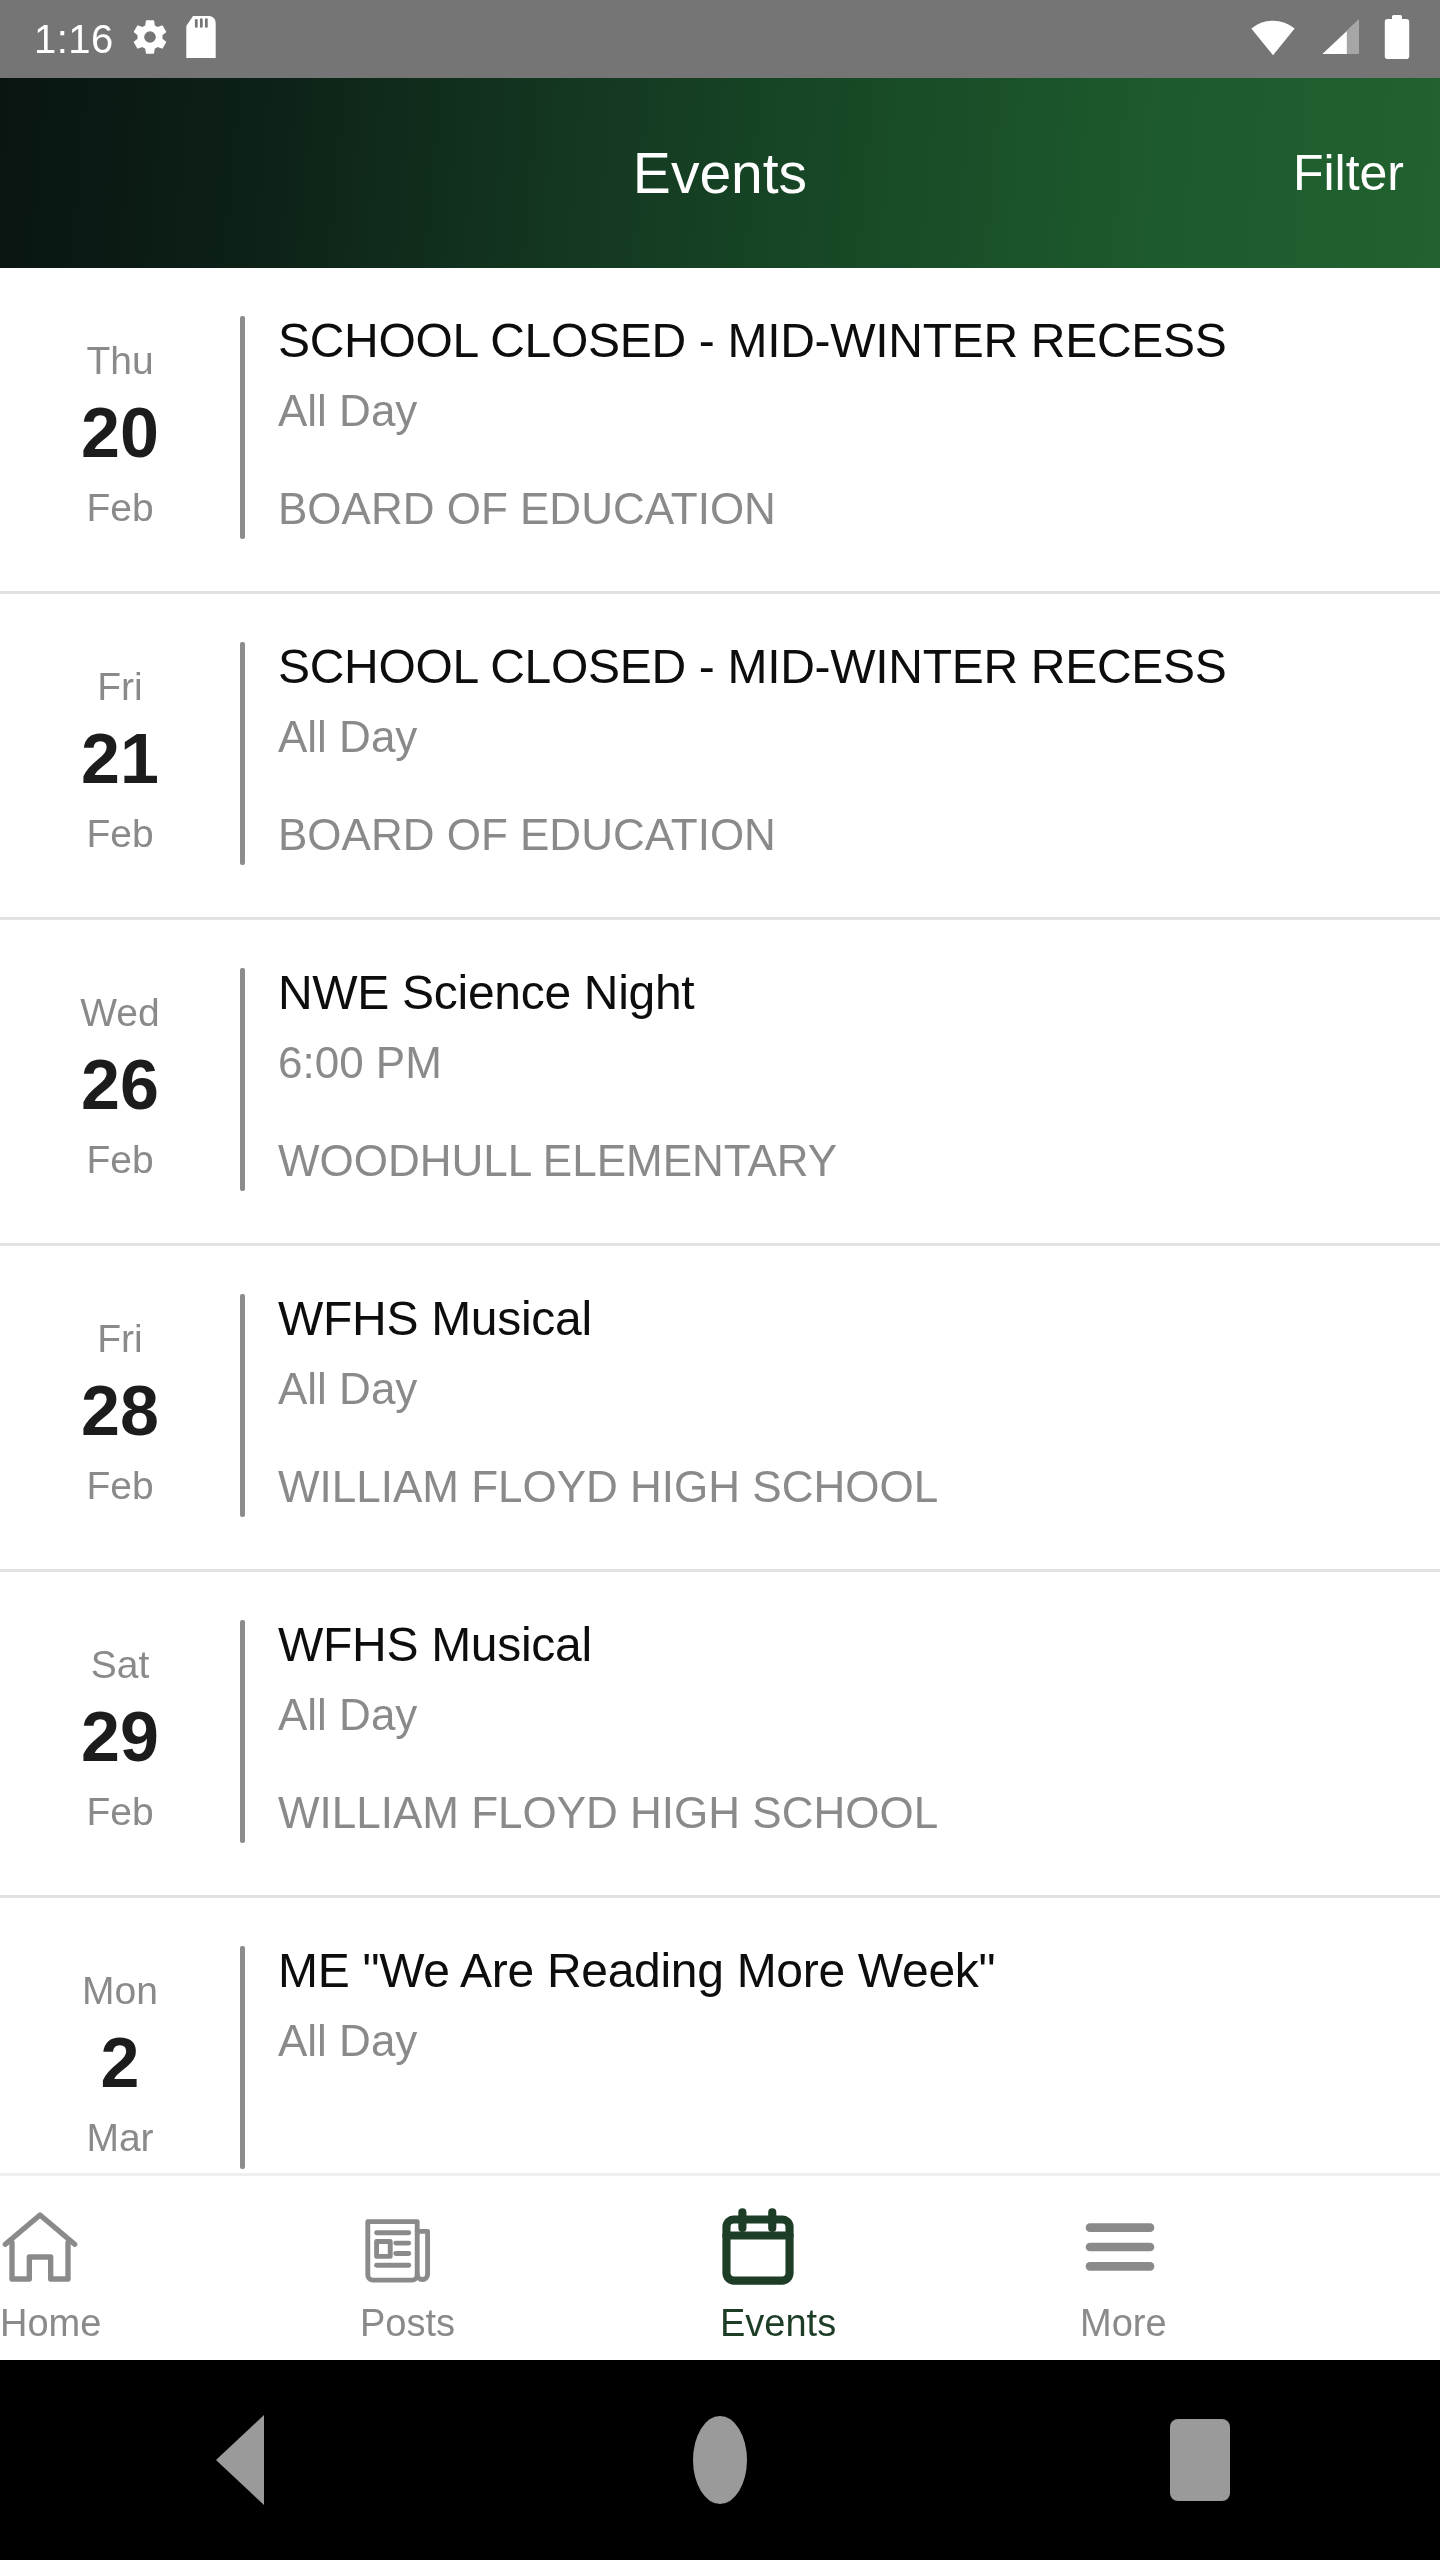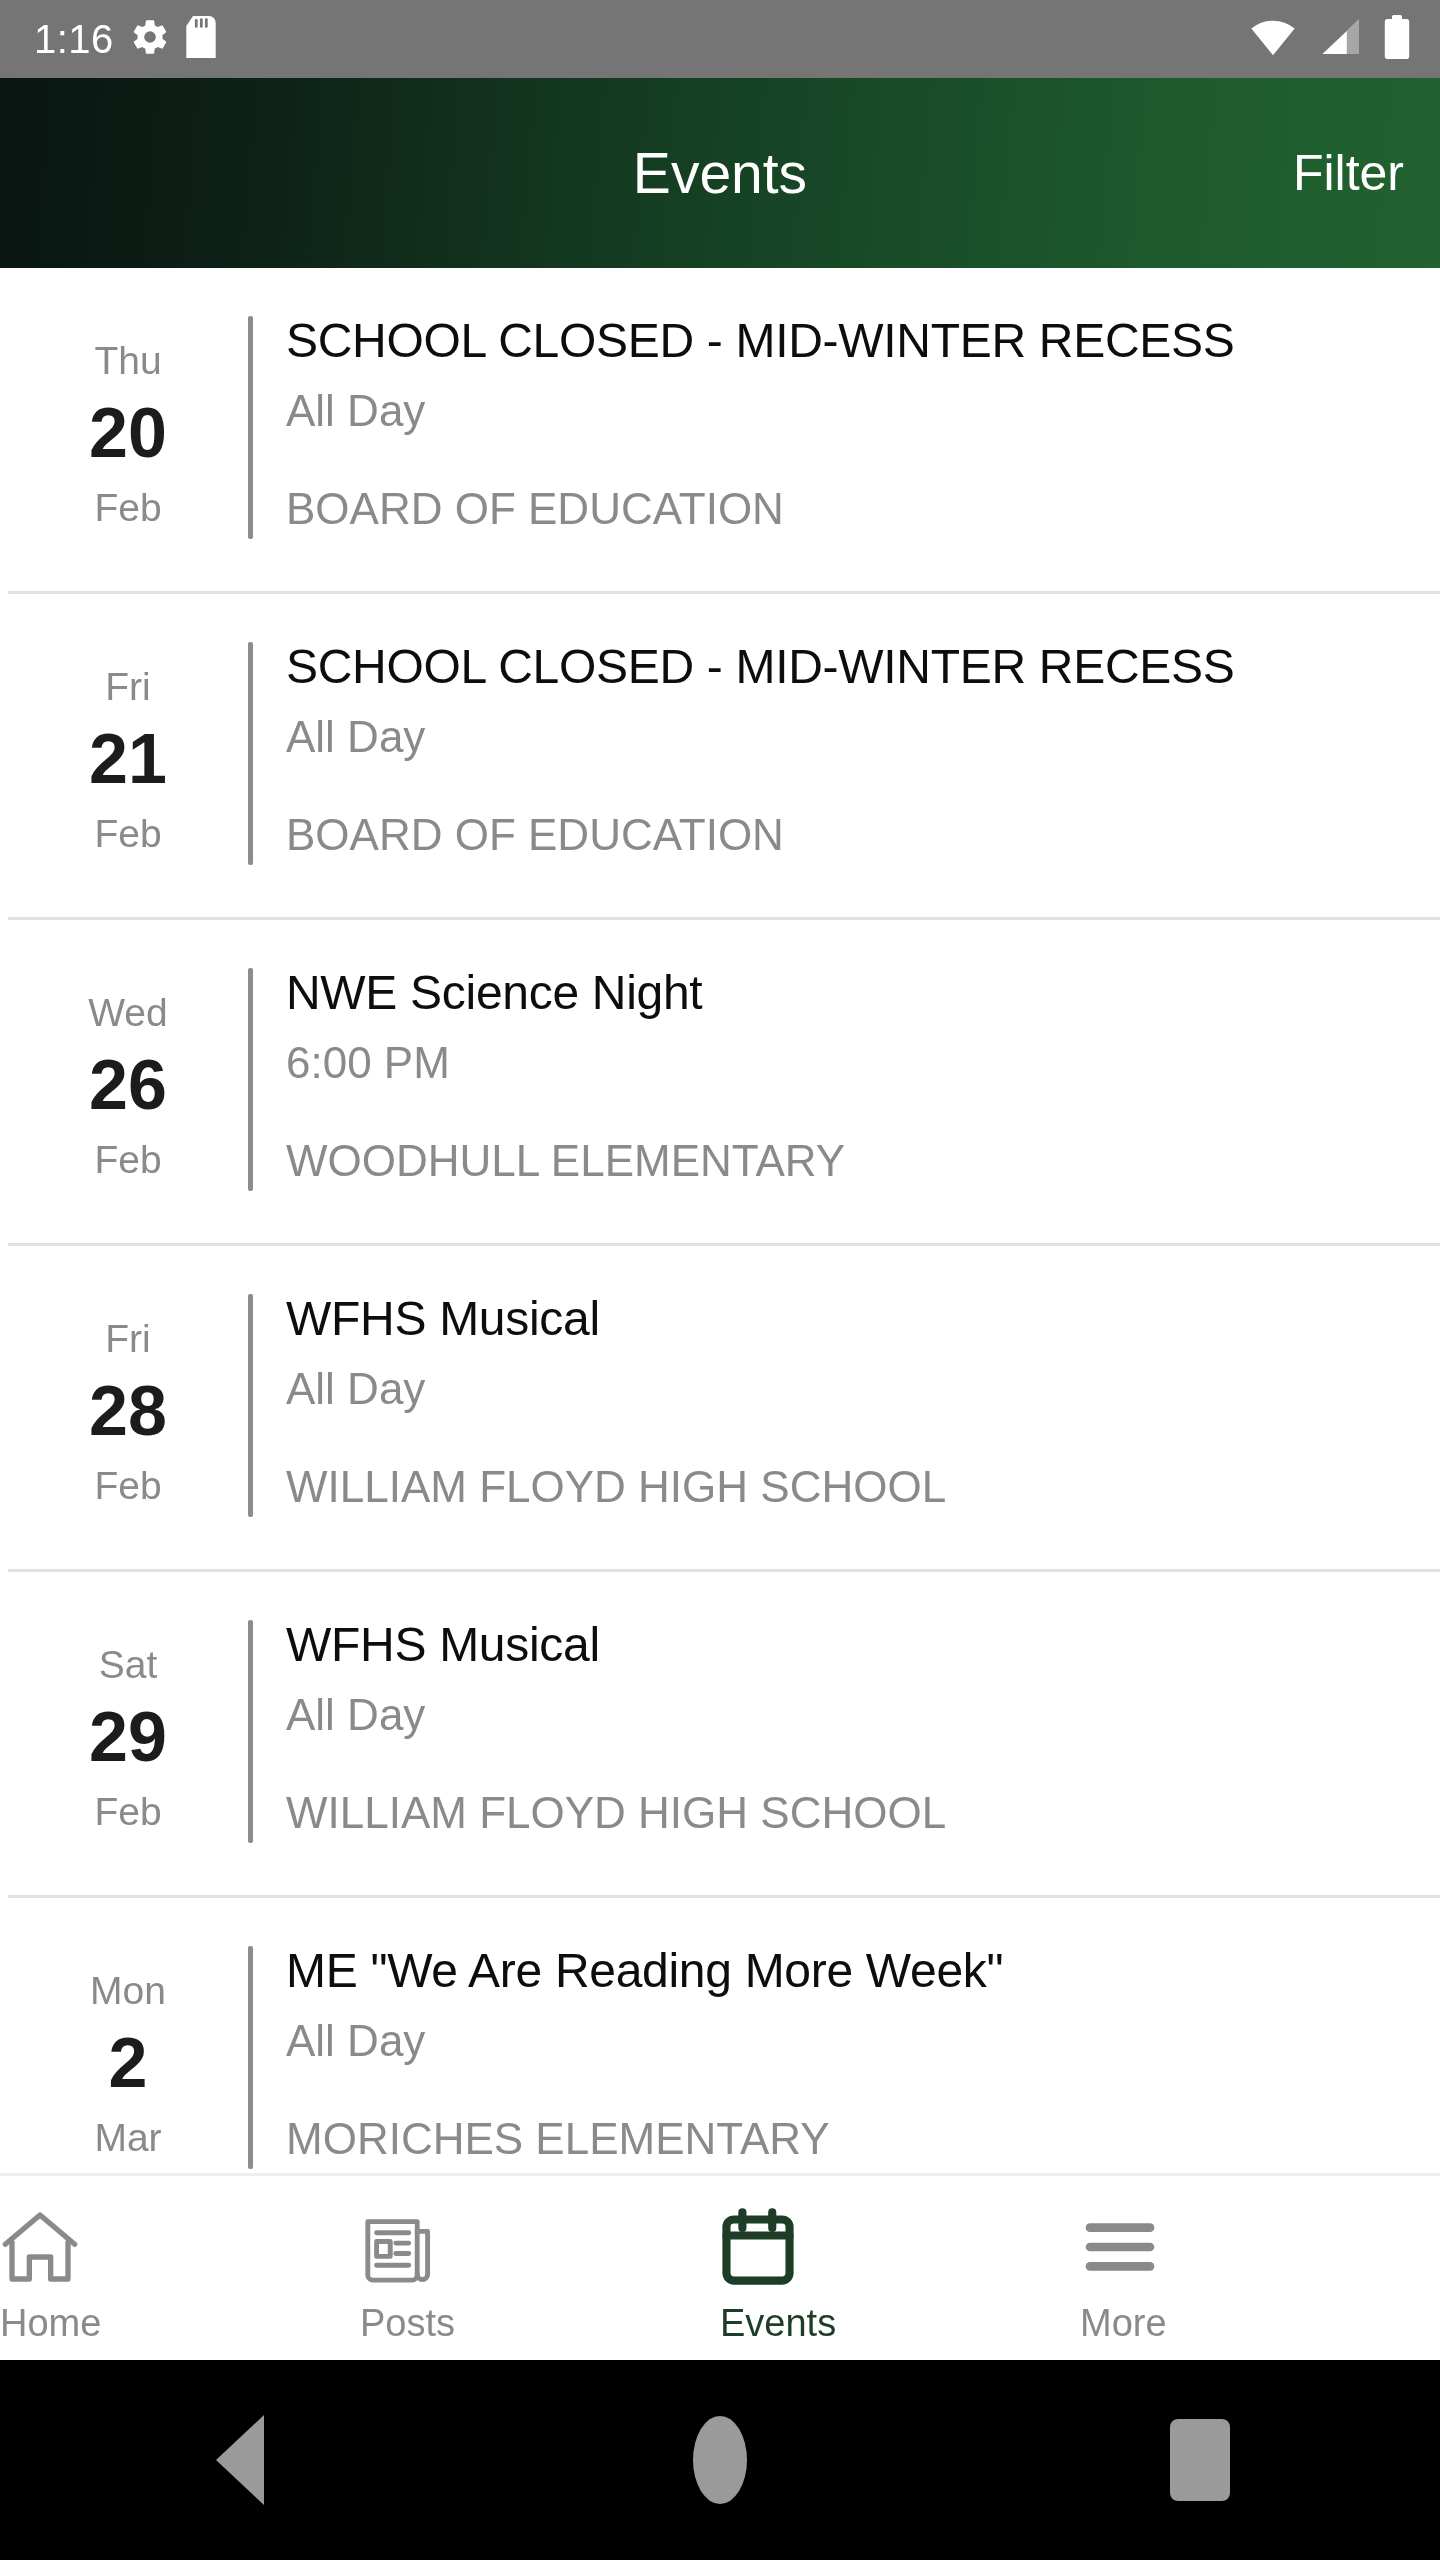--- a/index.html
+++ b/index.html
@@ -46,21 +46,20 @@
     line-height:1;
     font-weight:400;
   }
 
   
   .event-list{
     width:1440px;
     height:1905px;
     background:#ffffff;
     overflow:hidden;
-    padding-left:8px;
   }
   .event-row{
     display:flex;
     height:326px;
     border-bottom:3px solid #e2e2e2;
     background:#ffffff;
     align-items:stretch;
   }
   .date-col{
     width:240px;
@@ -303,21 +302,20 @@
   <div class="event-row">
     <div class="date-col">
       <div class="date-dow">Mon</div>
       <div class="date-day">2</div>
       <div class="date-mon">Mar</div>
     </div>
     <div class="rule"></div>
     <div class="detail-col">
       <div class="ev-title">ME "We Are Reading More Week"</div>
       <div class="ev-time">All Day</div>
-      <div class="ev-place">MORICHES ELEMENTARY</div>
     </div>
   </div>
 
 </div>
 
 <div class="tabbar">
 
   <div class="tab">
     <span class="tab-ico">
       <svg width="80" height="76" viewBox="0 0 24 22" fill="none" stroke="#8a8a8a" stroke-width="1.6" stroke-linejoin="round" stroke-linecap="round">

